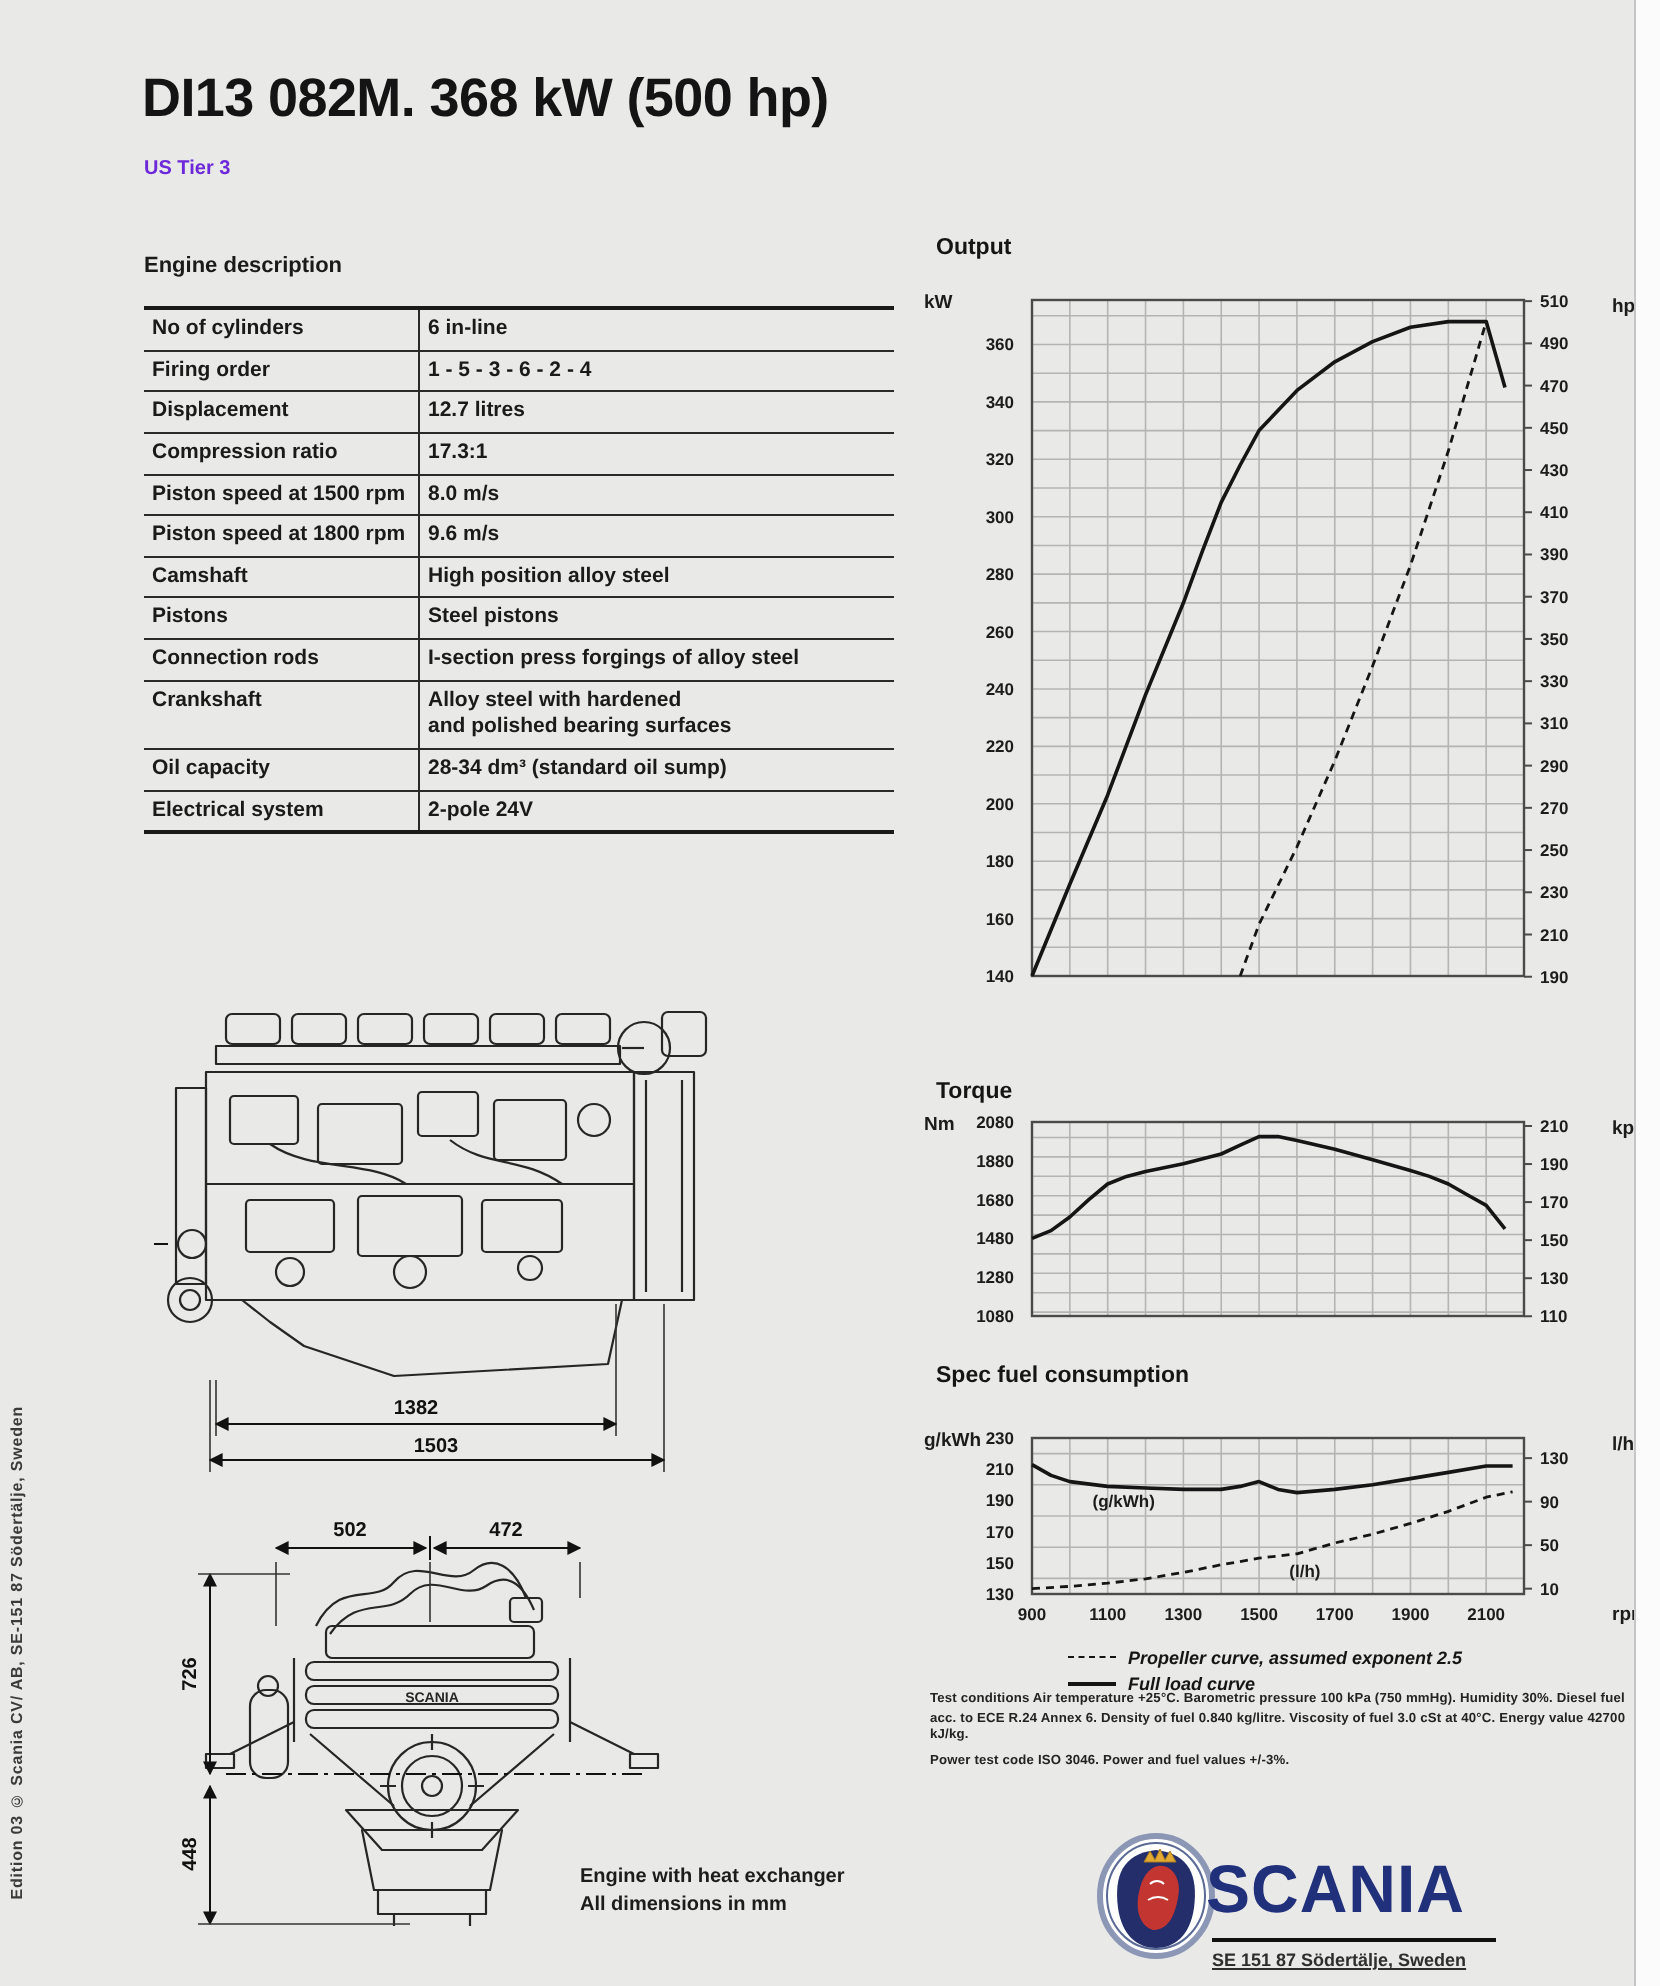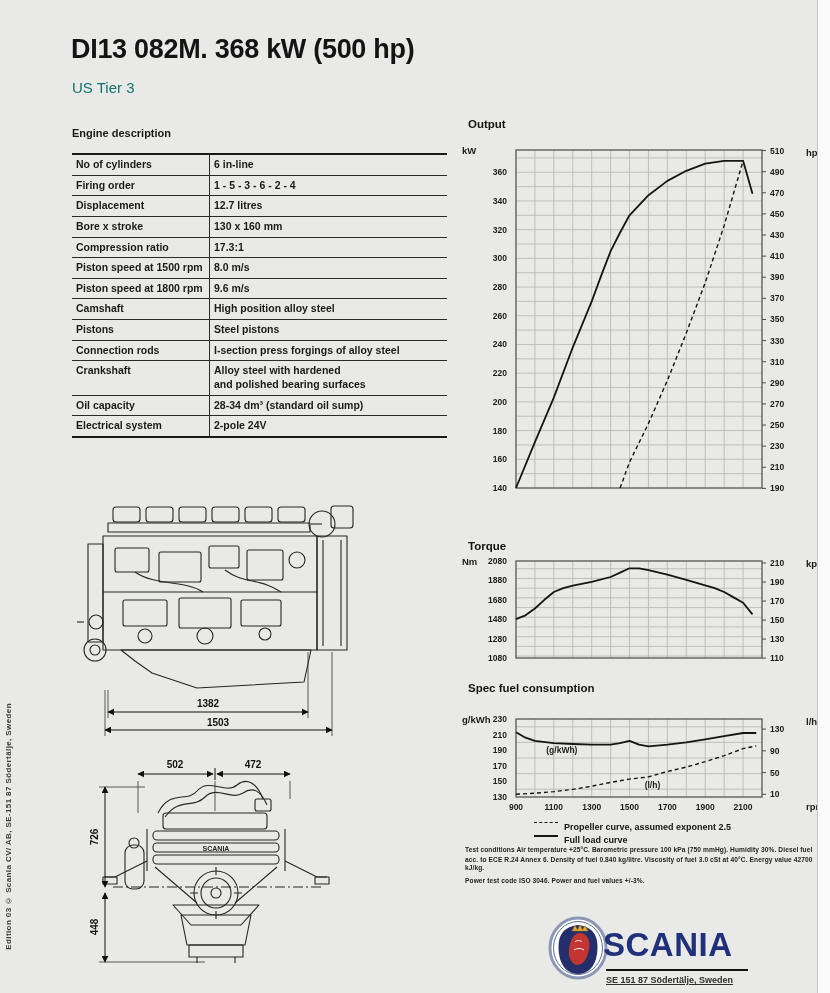--- a/index.html
+++ b/index.html
@@ -1,34 +1,34 @@
 <!DOCTYPE html>
 <html><head>
 <meta charset="utf-8">
 <style>
   html,body{margin:0;padding:0;background:#d7d7d6;}
   #canvas{position:relative;width:830px;height:993px;background:#e9e9e7;overflow:hidden;
           font-family:"Liberation Sans", sans-serif;color:#1a1a1a;}
   .abs{position:absolute;}
   
   .page-title{left:71px;top:34px;font-size:27px;font-weight:700;letter-spacing:-0.3px;color:#141414;text-align:right;}
-  .page-subtitle{left:72px;top:79px;font-size:15px;font-weight:400;color:#0f766e;}
+  .page-subtitle{left:72px;top:79px;font-size:10px;font-weight:700;color:#6d28d9;}
   .table-heading{left:72px;top:127px;font-size:11px;font-weight:700;}
   table.spec{left:72px;top:153px;width:375px;border-collapse:collapse;position:absolute;
              border-top:2.5px solid #1a1a1a;border-bottom:2px solid #1a1a1a;}
   table.spec td{border-bottom:1px solid #2a2a2a;font-size:10.5px;font-weight:600;
                 padding:3px 6px 3px 4px;vertical-align:top;line-height:1.3;margin-top:22px;}
   table.spec td:first-child{width:127px;border-right:1px solid #2a2a2a;}
   
   .edition{left:4px;top:703px;writing-mode:vertical-rl;transform:rotate(180deg);
            font-size:8px;font-weight:700;color:#3b3b3b;letter-spacing:0.4px;}
   
   .chart-title{font-size:11.5px;font-weight:700;color:#151515;text-align:right;}
   .legend{left:534px;top:822px;font-size:9px;font-weight:600;color:#151515;}
-  .legend-row{display:flex;height:13px;}
+  .legend-row{display:flex;align-items:center;height:13px;font-style:italic;}
   .sample{display:inline-block;width:24px;margin-right:6px;}
   .sample-dash{border-top:1.5px dashed #151515;}
   .sample-solid{border-top:2px solid #151515;}
   .fineprint{left:465px;top:846px;width:352px;font-size:6.6px;font-weight:700;
              color:#232323;letter-spacing:0.1px;line-height:1.1;}
   .fineprint div{margin-bottom:3px;}
   .fineprint div:last-child{margin-top:6px;}
   
   .drawing-caption{left:290px;top:932px;font-size:10px;font-weight:700;line-height:14px;color:#1c1c1c;}
   
@@ -62,26 +62,20 @@
         <tr>
           <td>Firing order</td>
           <td>
             <div>1 - 5 - 3 - 6 - 2 - 4</div>
           </td>
         </tr>
         <tr>
           <td>Displacement</td>
           <td>
             <div>12.7 litres</div>
-          </td>
-        </tr>
-        <tr>
-          <td>Bore x stroke</td>
-          <td>
-            <div>130 x 160 mm</div>
           </td>
         </tr>
         <tr>
           <td>Compression ratio</td>
           <td>
             <div>17.3:1</div>
           </td>
         </tr>
         <tr>
           <td>Piston speed at 1500 rpm</td>
@@ -232,20 +226,24 @@
       <line x1="14" y1="32" x2="60" y2="32" stroke-width="0.8" stroke="#333"></line>
       <line x1="14" y1="207" x2="120" y2="207" stroke-width="0.8" stroke="#333"></line>
       <line x1="28" y1="132" x2="238" y2="132" stroke-dasharray="10 3 2 3" stroke-width="0.9"></line>
     </g>
     <text x="90" y="13" text-anchor="middle" font-size="10" font-weight="700" fill="#111">502</text>
     <text x="168" y="13" text-anchor="middle" font-size="10" font-weight="700" fill="#111">472</text>
     <text x="13" y="82" transform="rotate(-90 13 82)" text-anchor="middle" font-size="10" font-weight="700" fill="#111">726</text>
     <text x="13" y="172" transform="rotate(-90 13 172)" text-anchor="middle" font-size="10" font-weight="700" fill="#111">448</text>
   </svg>
 
+  <div class="abs drawing-caption">
+    <div>Engine with heat exchanger</div>
+    <div>All dimensions in mm</div>
+  </div>
 
   <div class="abs chart-title" style="left:468px;top:118px;">Output</div>
   <div class="abs" style="left:460px;top:136px;" id="chart-output"><svg width="370" height="372" viewBox="0 0 370 372">
         <line x1="74.92307692307692" y1="14" x2="74.92307692307692" y2="352" stroke="#b4b4b4" stroke-width="0.8"></line>
         <line x1="93.84615384615384" y1="14" x2="93.84615384615384" y2="352" stroke="#b4b4b4" stroke-width="0.8"></line>
         <line x1="112.76923076923077" y1="14" x2="112.76923076923077" y2="352" stroke="#b4b4b4" stroke-width="0.8"></line>
         <line x1="131.69230769230768" y1="14" x2="131.69230769230768" y2="352" stroke="#b4b4b4" stroke-width="0.8"></line>
         <line x1="150.61538461538464" y1="14" x2="150.61538461538464" y2="352" stroke="#b4b4b4" stroke-width="0.8"></line>
         <line x1="169.53846153846155" y1="14" x2="169.53846153846155" y2="352" stroke="#b4b4b4" stroke-width="0.8"></line>
         <line x1="188.46153846153845" y1="14" x2="188.46153846153845" y2="352" stroke="#b4b4b4" stroke-width="0.8"></line>

